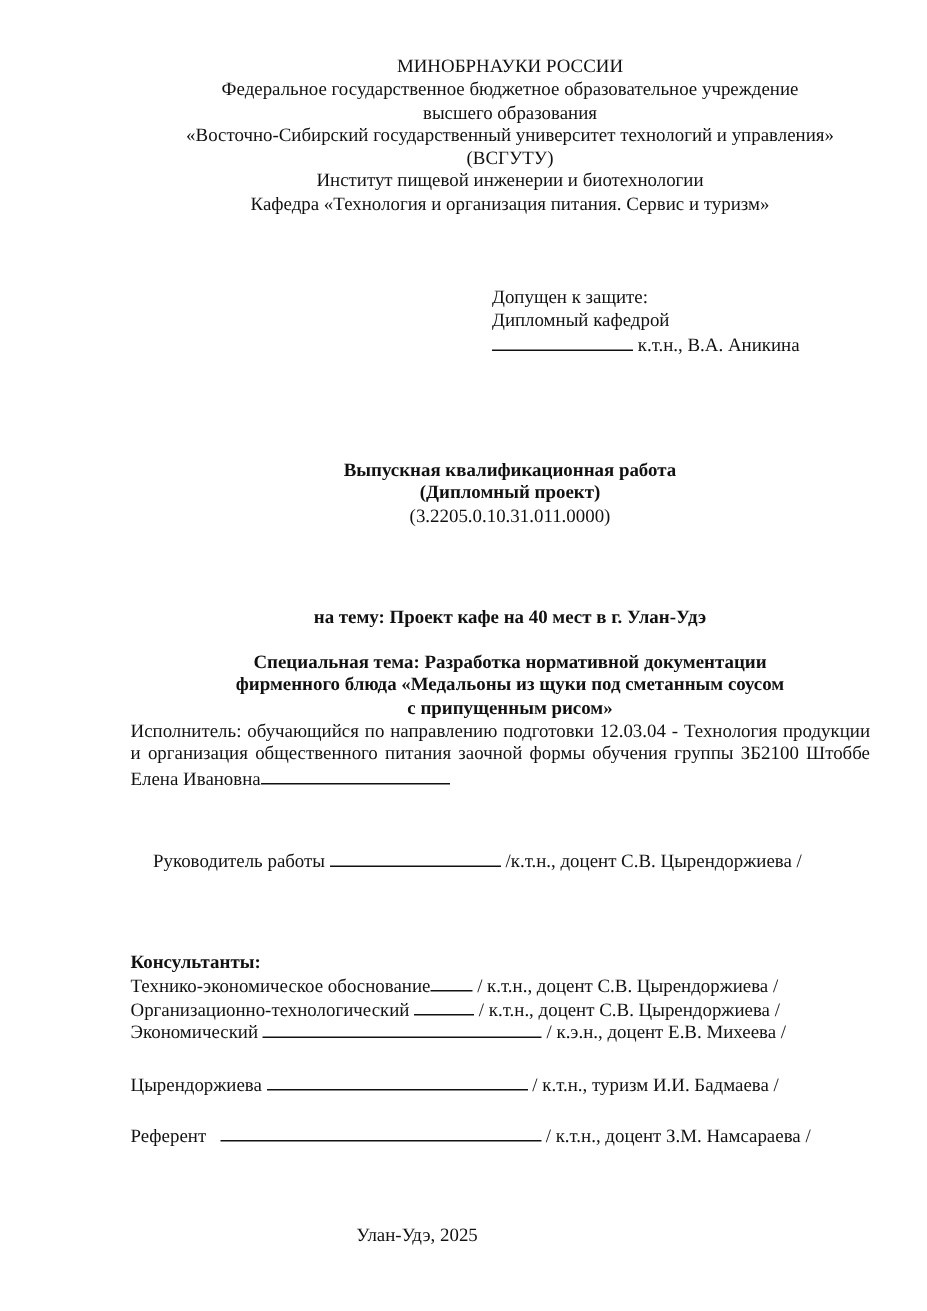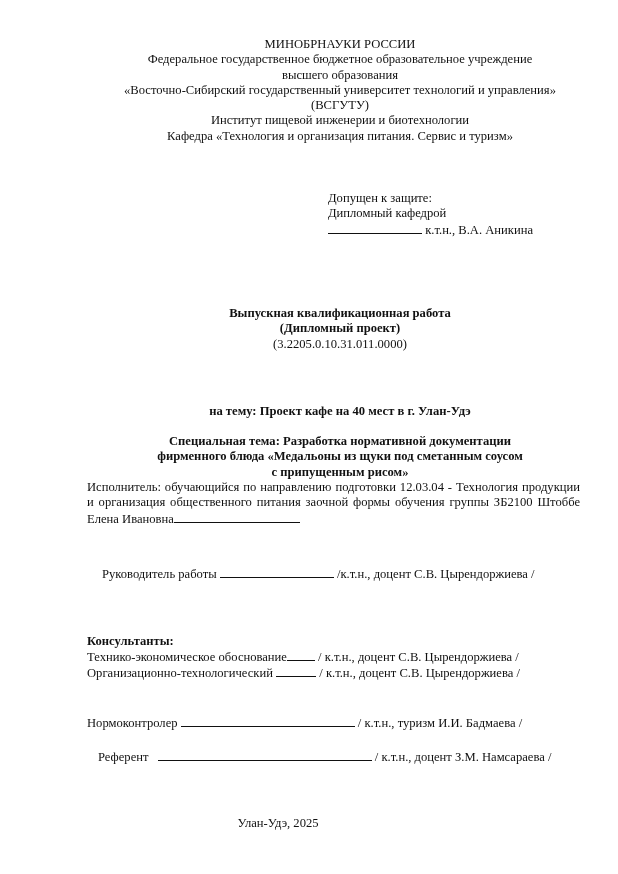--- a/index.html
+++ b/index.html
@@ -49,21 +49,21 @@
       left: 87px;
       width: 493px;
       top: 480px;
       text-align: justify;
       text-align-last: left;
     }
     .supervisor { left: 102px; top: 566px; }
     .consultants { left: 87px; top: 597px; margin-top: 37px; }
     .consultant-row { height: 15.3px; white-space: nowrap; }
     .normcontrol { left: 87px; top: 715px; white-space: nowrap; }
-    .referent { left: 98px; top: 749px; white-space: nowrap; }
+    .referent { left: 87px; top: 749px; white-space: nowrap; }
     .city-year {
       left: 0;
       width: 556px;
       top: 816px;
     }
     .line {
       display: inline-block;
       border-bottom: 1px solid #111;
       height: 11px;
       vertical-align: baseline;
@@ -118,24 +118,27 @@
 </div>
 
 <div class="abs consultants">
   <div class="bold">Консультанты:</div>
   <div class="consultant-row">
     <span>Технико-экономическое обоснование</span><span class="line thick" style="width:28px;"></span><span> / к.т.н., доцент С.В. Цырендоржиева /</span>
   </div>
   <div class="consultant-row">
     <span>Организационно-технологический </span><span class="line thick" style="width:40px;"></span><span> / к.т.н., доцент С.В. Цырендоржиева /</span>
   </div>
+  <div class="consultant-row">
+    <span>Экономический </span><span class="line thick" style="width:186px;"></span><span> / к.э.н., доцент Е.В. Михеева /</span>
+  </div>
 </div>
 
 <div class="abs normcontrol">
-  <span>Нормоконтролер </span><span class="line thick" style="width:174px;"></span><span> / к.т.н., туризм  И.И. Бадмаева /</span>
+  <span>Цырендоржиева </span><span class="line thick" style="width:174px;"></span><span> / к.т.н., туризм  И.И. Бадмаева /</span>
 </div>
 
 <div class="abs referent">
   <span>Референт </span>
   <span class="line thick" style="width:214px; margin-left:6px;"></span><span> / к.т.н., доцент З.М. Намсараева /</span>
 </div>
 
 <div class="abs city-year center">Улан-Удэ, 2025</div>
 
 </body></html>

